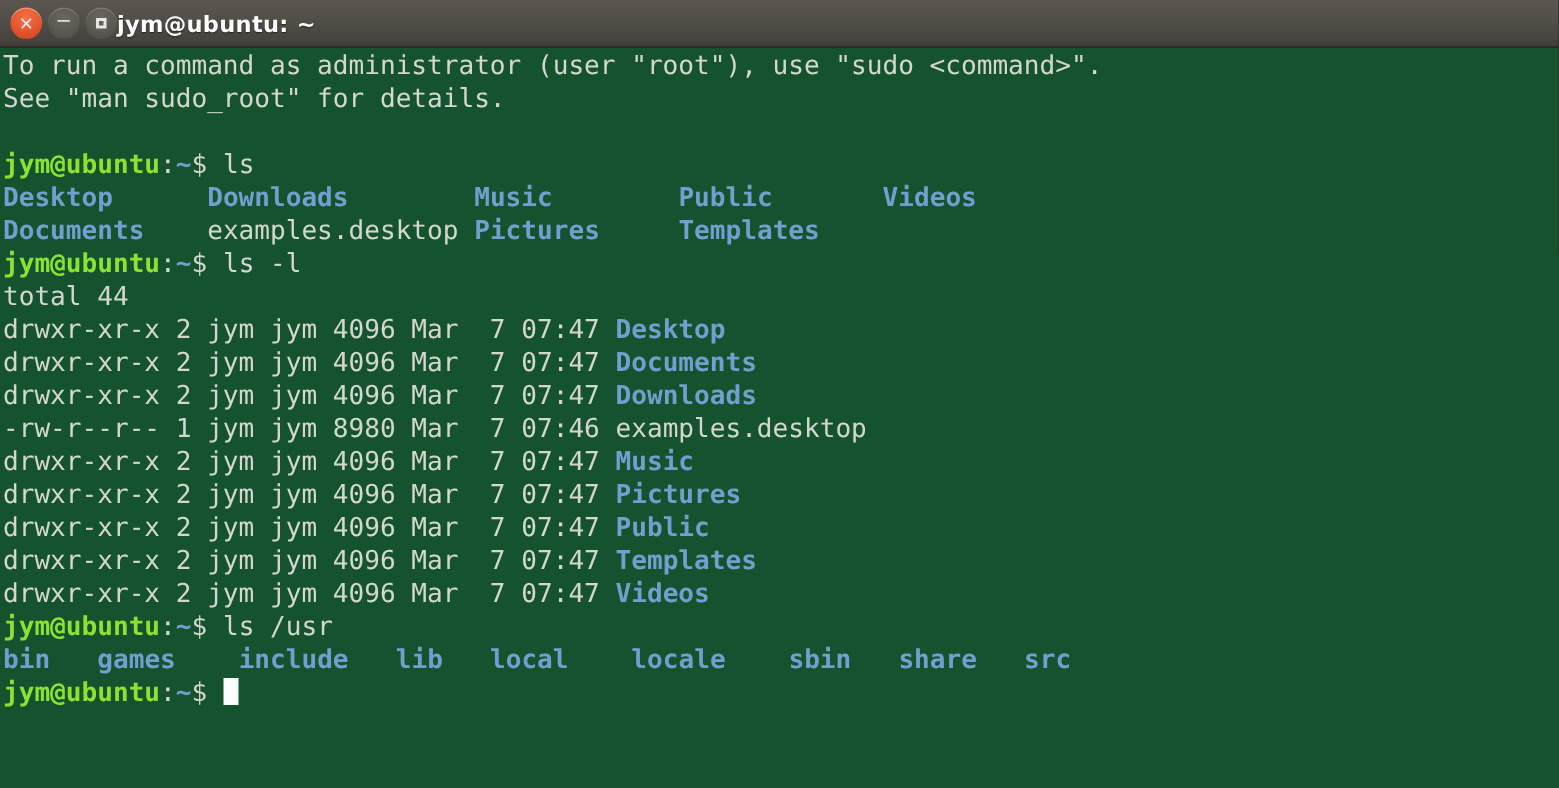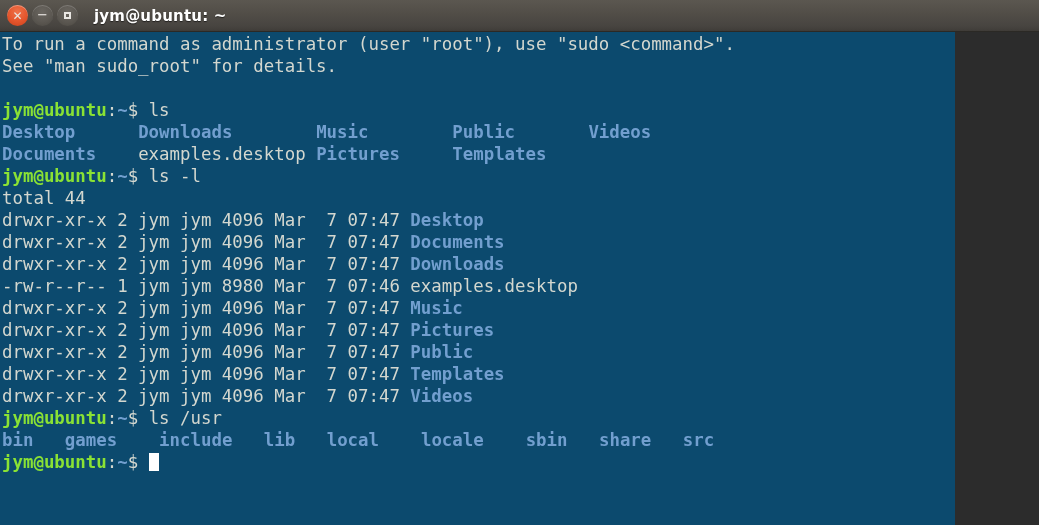--- a/index.html
+++ b/index.html
@@ -61,37 +61,36 @@
     line-height: 1;
   }
   .glyph.xg { font-size: 12px; font-weight: bold; }
   .glyph.ming { font-size: 13px; margin-top: -1px; }
   .sq {
     width: 7px; height: 7px;
     border: 2px solid #e9e6e2;
     box-sizing: border-box;
   }
   #titletext {
-    margin-left: 16px;
     color: #ffffff;
     font-family: "DejaVu Sans", "Liberation Sans", sans-serif;
     font-size: 15px;
     font-weight: bold;
     letter-spacing: 0.2px;
     text-shadow: 0 1px 1px rgba(0,0,0,0.55);
     white-space: pre;
   }
 
   
   #screen {
     position: absolute;
     left: 0; top: 32px;
-    width: 955px;
+    width: 1039px;
     height: 493px;
-    background: #0c4a6e;
+    background: #14532d;
     overflow: hidden;
     text-decoration: underline;
   }
   #lines {
     position: absolute;
     left: 2px;
     top: 1px;
     font-family: "DejaVu Sans Mono", "Liberation Mono", monospace;
     font-size: 17.4px;
     line-height: 22px;

